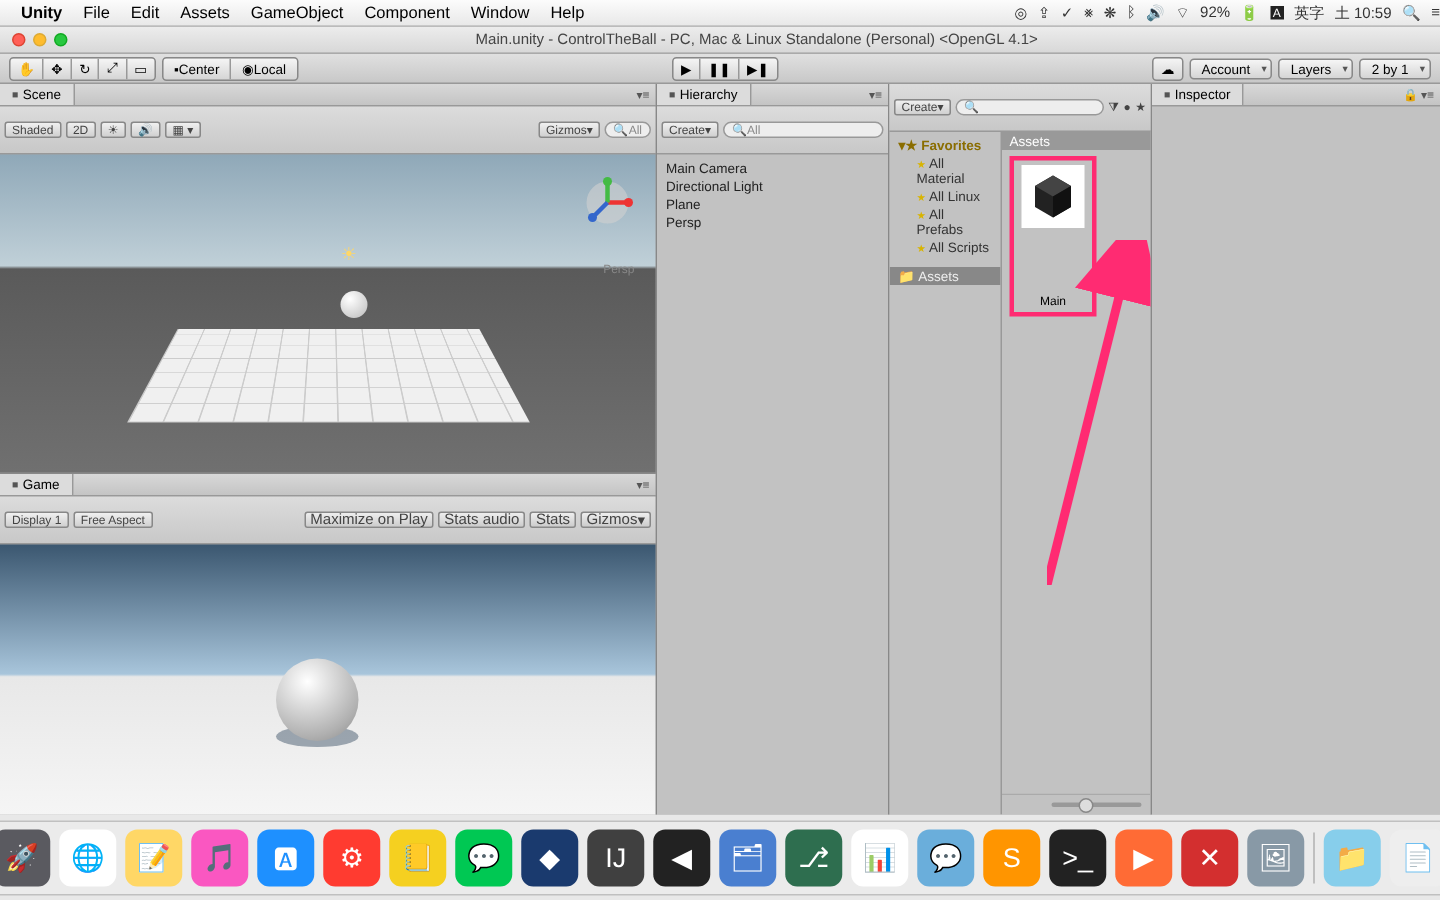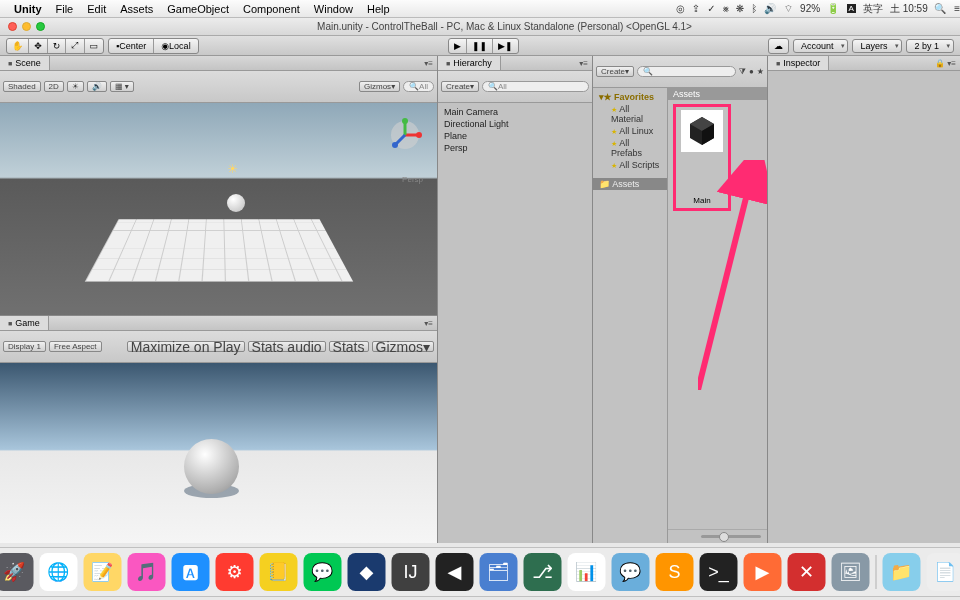--- a/index.html
+++ b/index.html
@@ -77,21 +77,21 @@
 .proj-right { flex: 1; display: flex; flex-direction: column; position: relative; }
 .proj-right-header { background: #999; color: #fff; font-size: 9px; padding: 1px 5px; }
 
 .dock { position: absolute; bottom: 3px; left: 50%; transform: translateX(-50%); height: 50px; background: rgba(235,235,235,0.9); border-radius: 10px; padding: 4px 10px; display: flex; gap: 6px; align-items: center; border: 1px solid rgba(150,150,150,0.5); }
 .dock-item { width: 38px; height: 38px; border-radius: 8px; display: flex; align-items: center; justify-content: center; font-size: 18px; color: #fff; }
 .dock .sep { width: 1px; height: 34px; background: rgba(120,120,120,0.5); }
 
 .bottom-area { height: 57px; background: #e8e8e8; }
 
 .scene-toolbar-right { margin-left: auto; display: flex; gap: 3px; align-items: center; }
-.small-opt { border: 1px solid #888; border-radius: 2px; background: linear-gradient(#eee,#ccc); padding: 0 3px; font-size: 14px; height: 11px; display: flex; align-items: center; }
+.small-opt { border: 1px solid #888; border-radius: 2px; background: linear-gradient(#eee,#ccc); padding: 0 3px; font-size: 10px; height: 11px; display: flex; align-items: center; }
 </style>
 </head>
 <body>
 
 <div class="menubar">
   <span class="apple"></span>
   <b>Unity</b>
   <span>File</span>
   <span>Edit</span>
   <span>Assets</span>

